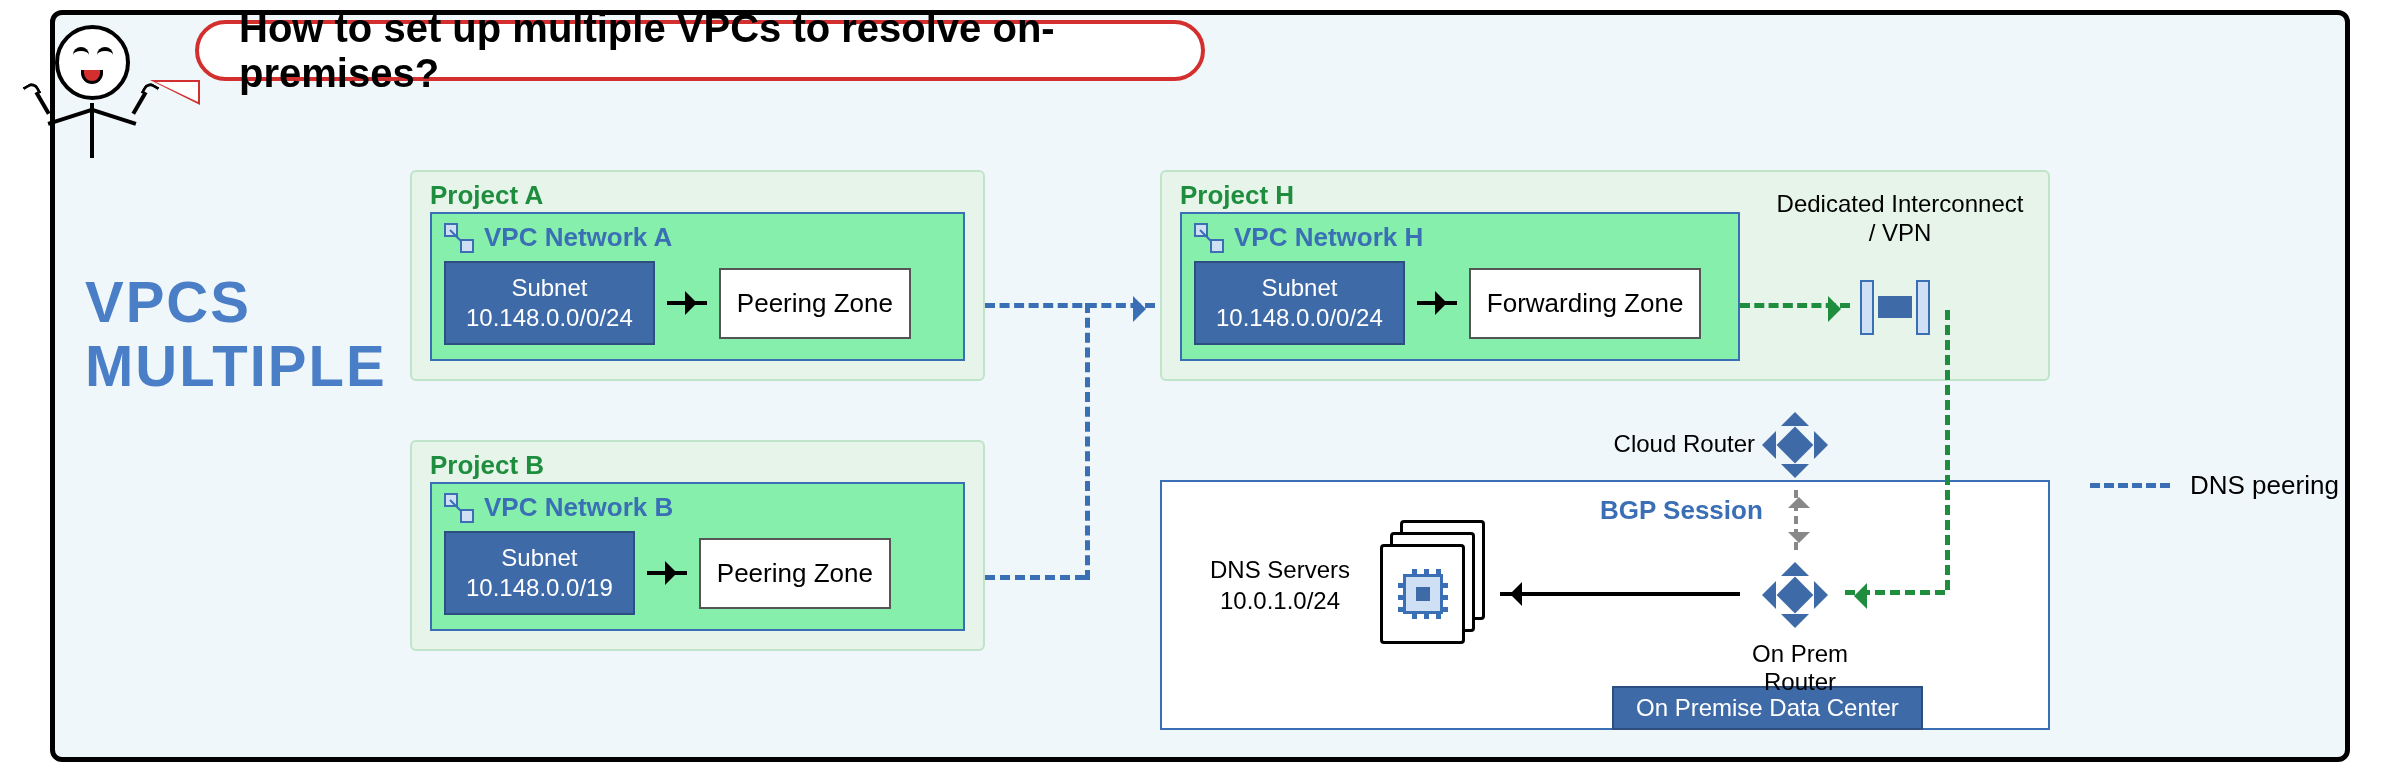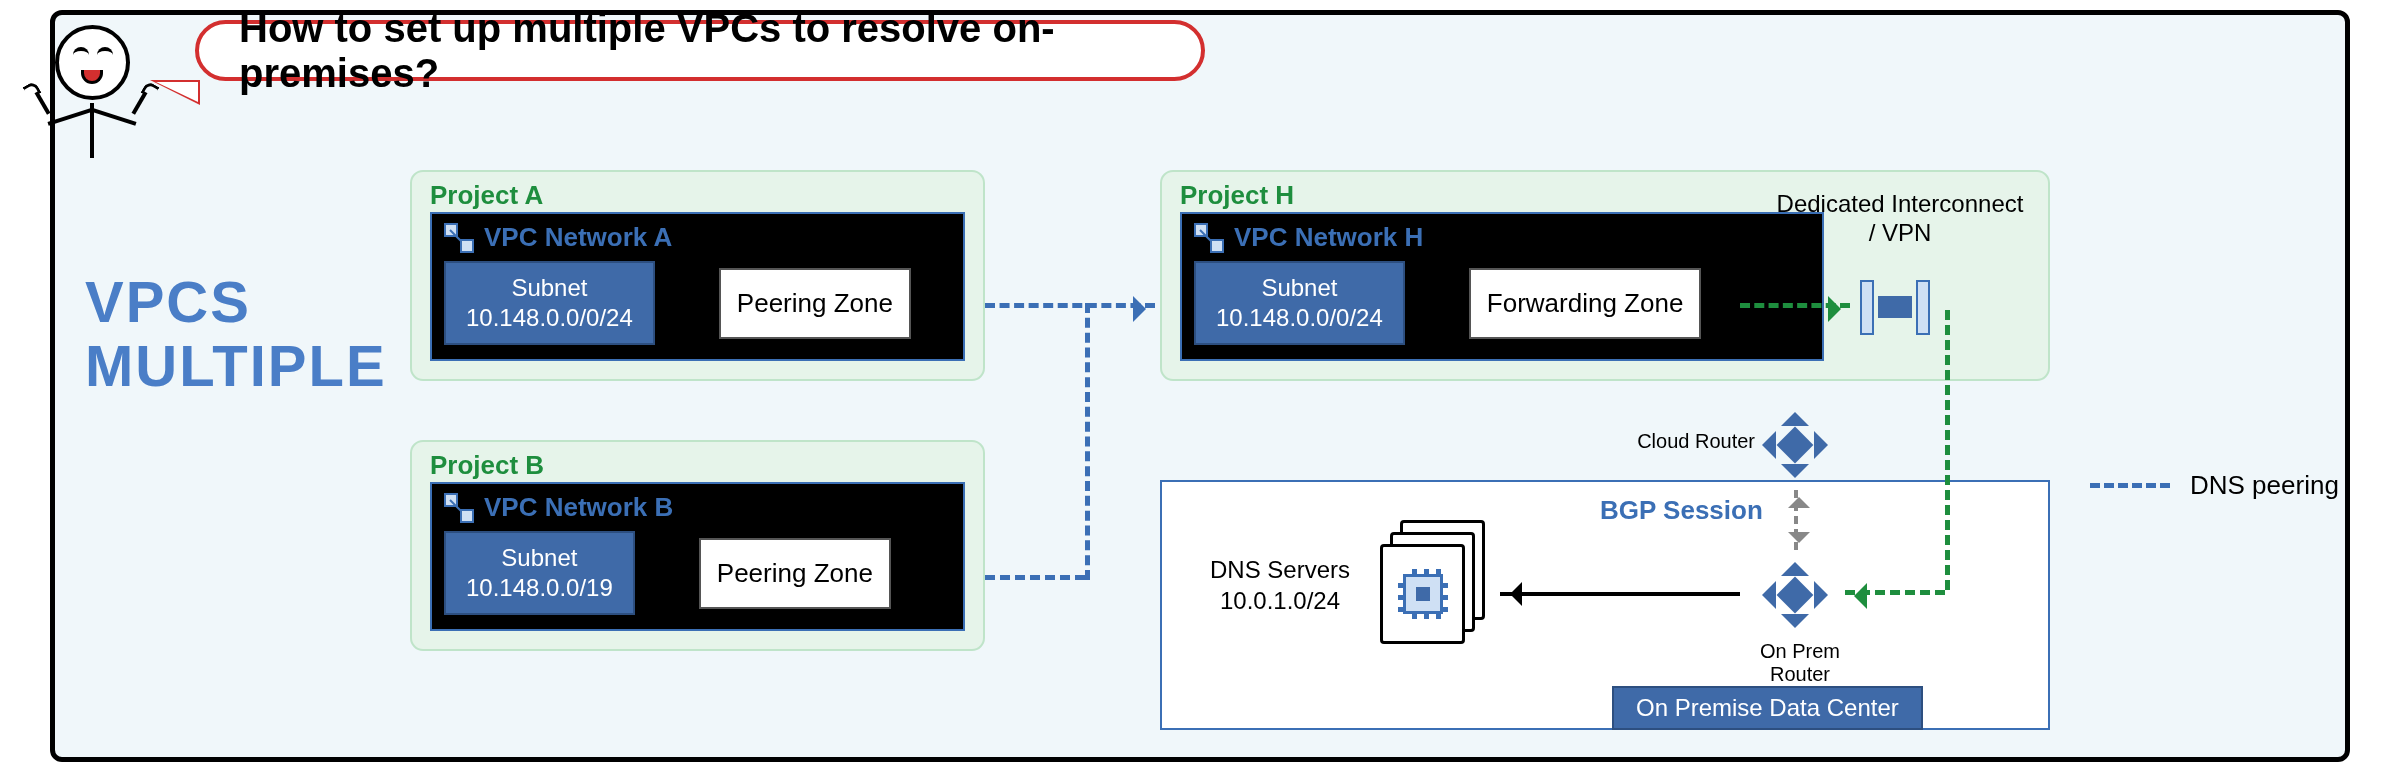--- a/index.html
+++ b/index.html
@@ -136,33 +136,33 @@
     font-weight: bold;
     color: #4a7ec7;
     line-height: 1.1;
     letter-spacing: 2px;
   }
   
   .project {
     position: absolute;
     background: #e6f4ea;
     border: 2px solid #bfe4c9;
-    border-radius: 13px;
+    border-radius: 6px;
     padding: 40px 18px 18px 18px;
   }
   .project-label {
     position: absolute;
     top: 8px; left: 18px;
     color: #1e8e3e;
     font-size: 26px;
     font-weight: bold;
   }
   .vpc {
     border: 2px solid #3b6fb5;
-    background: #000000;
+    background: #86efac;
     padding: 8px 12px 14px 12px;
     position: relative;
   }
   .vpc-header {
     display: flex; align-items: center; gap: 10px;
     color: #3b6fb5;
     font-size: 26px;
     font-weight: bold;
     margin-bottom: 8px;
   }
@@ -253,21 +253,21 @@
     width: 0; height: 0;
     border: 14px solid transparent;
   }
   .router .tri.up { border-bottom-color: #3f6aa8; left: 21px; top: -12px; }
   .router .tri.down { border-top-color: #3f6aa8; left: 21px; bottom: -12px; }
   .router .tri.left { border-right-color: #3f6aa8; top: 21px; left: -12px; }
   .router .tri.right { border-left-color: #3f6aa8; top: 21px; right: -12px; }
   #cloud-router { left: 1760px; top: 410px; }
   #onprem-router { left: 1760px; top: 560px; }
   .router-label {
-    position: absolute; font-size: 20px; color: #000;
+    position: absolute; font-size: 24px; color: #000;
   }
   #cloud-router-label { left: 1595px; top: 430px; width: 160px; text-align: right;}
   #onprem-router-label { left: 1740px; top: 640px; width: 120px; text-align: center;}
   
   .onprem {
     position: absolute;
     left: 1160px; top: 480px;
     width: 890px; height: 250px;
     border: 2px solid #3b6fb5;
     background: #fff;
@@ -456,21 +456,21 @@
         <div>10.148.0.0/19</div>
       </div>
       <div class="arrow-solid" style="position:relative;width:40px;"></div>
       <div class="zone">Peering Zone</div>
     </div>
   </div>
 </div>
 
 <div class="project" id="project-h">
   <div class="project-label">Project H</div>
-  <div class="vpc" style="width:644px;">
+  <div class="vpc" style="width:560px;">
     <div class="vpc-header">
       <span class="vpc-icon">
           <span class="d"></span>
         </span>
       <span>VPC Network H</span>
     </div>
     <div class="vpc-row">
       <div class="subnet">
         <div>Subnet</div>
         <div>10.148.0.0/0/24</div>

